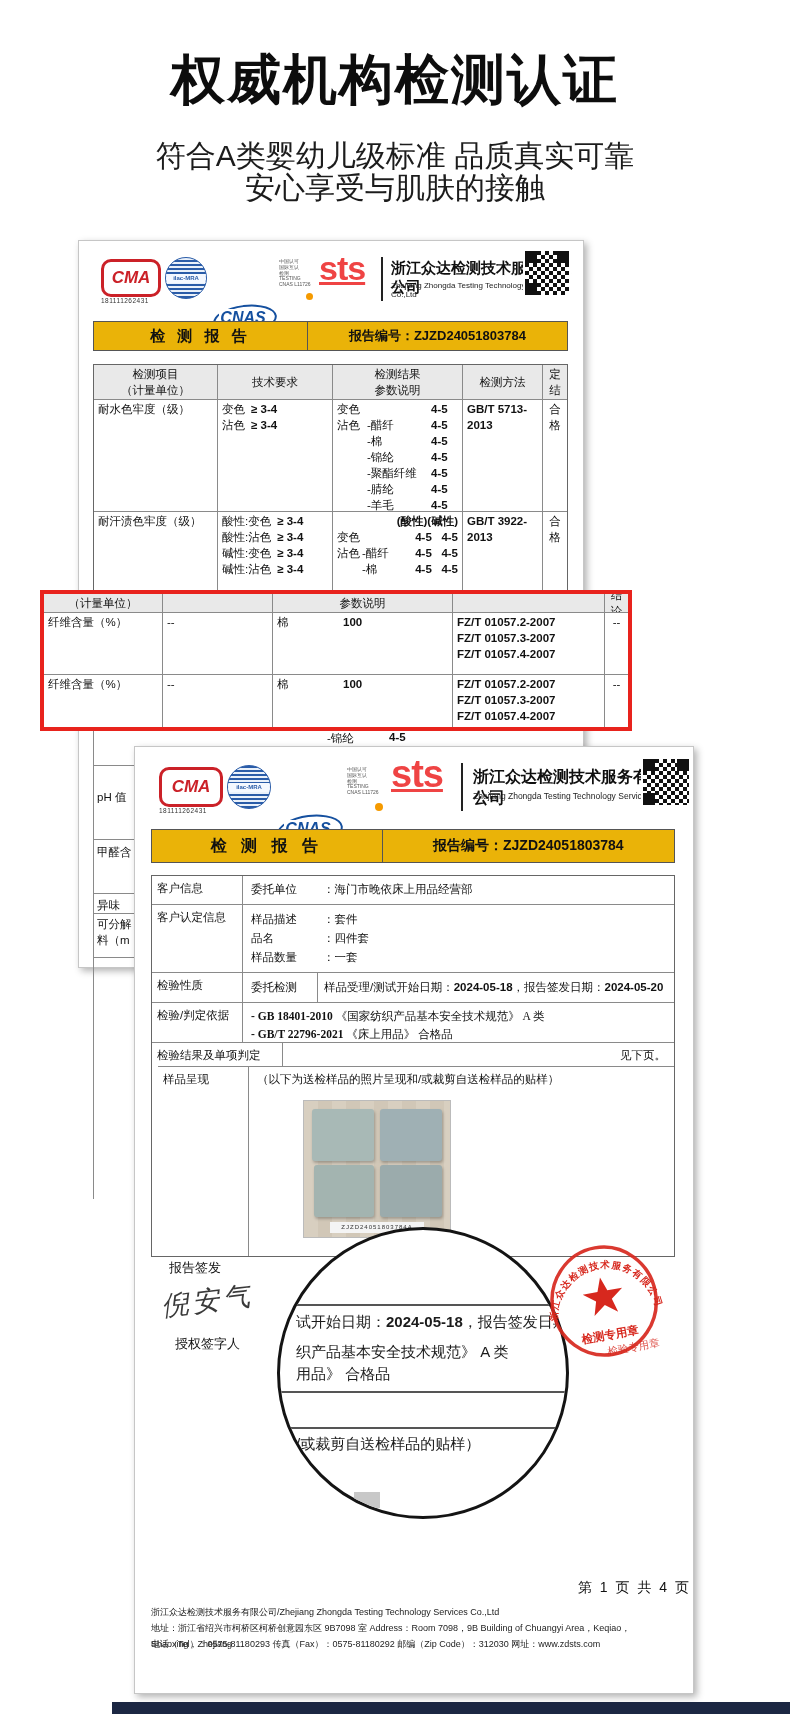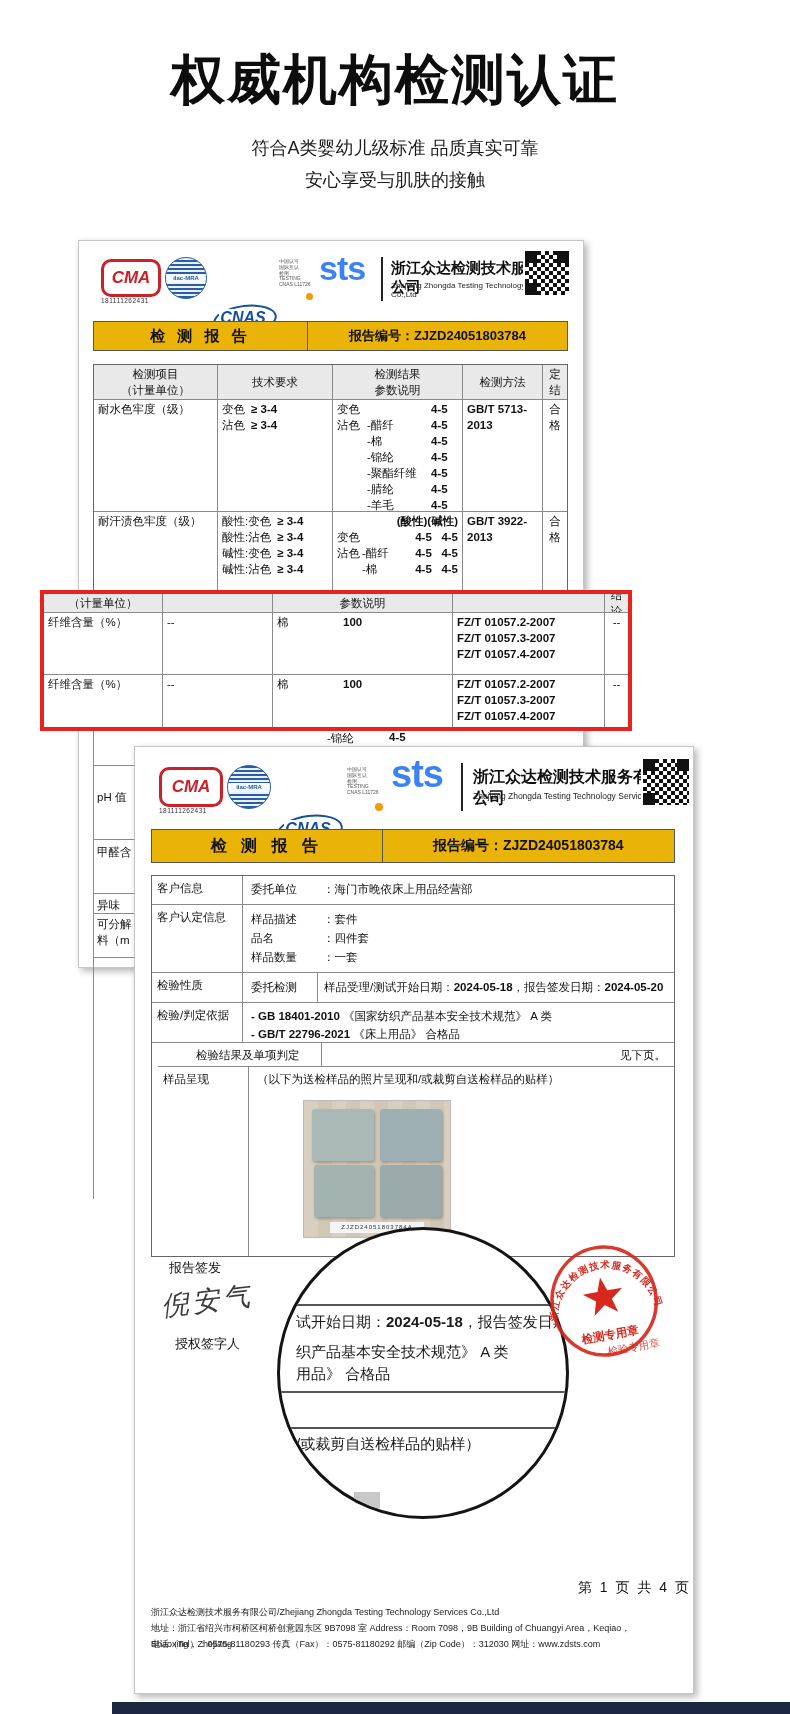--- a/index.html
+++ b/index.html
@@ -2,21 +2,21 @@
 <html><head>
 <meta charset="utf-8">
 <style>
   html,body{margin:0;padding:0;background:#fff;}
   #canvas{position:relative;width:790px;height:1714px;background:#fff;overflow:hidden;
           font-family:"Liberation Sans","DejaVu Sans",sans-serif;color:#111;}
   .abs{position:absolute;}
   
   .hero-title{left:0;right:0;top:44px;text-align:center;font-size:54px;font-weight:900;
               letter-spacing:2px;color:#0d0d0d;}
-  .hero-sub{left:0;right:0;text-align:center;font-size:18px;color:#1c1c1c;font-weight:500;}
+  .hero-sub{left:0;right:0;text-align:center;font-size:30px;color:#1c1c1c;font-weight:500;}
   
   .sheet{position:absolute;background:#fff;border:1px solid #c6c6c6;
          box-shadow:3px 3px 7px rgba(0,0,0,.30);}
   #sheet1{left:78px;top:240px;width:504px;height:726px;z-index:1;}
   #sheet2{left:134px;top:746px;width:558px;height:946px;z-index:2;}
   
   .cma{border:3px solid #cb2128;border-radius:10px;color:#cb2128;font-weight:bold;
        font-style:italic;display:flex;align-items:center;justify-content:center;
        font-size:17px;letter-spacing:0;}
   .cma-num{font-size:6.5px;color:#333;letter-spacing:.5px;}
@@ -25,21 +25,21 @@
   .ilac-band{position:absolute;left:0;right:0;top:40%;height:22%;background:#f4f8ff;
              display:flex;align-items:center;justify-content:center;
              font-size:6px;font-weight:bold;color:#2a5ca8;}
   .cnas{position:relative;display:flex;align-items:center;justify-content:center;}
   .cnas-ring{position:absolute;left:0;top:12%;width:100%;height:74%;border:2.5px solid #15509f;
              border-radius:50%;transform:rotate(-7deg);}
   .cnas-txt{position:relative;font-weight:800;font-style:italic;font-size:16px;color:#15509f;
             background:#fff;padding:0 1px;}
   .cnas-cap{font-size:5px;line-height:5.8px;color:#555;white-space:pre-line;}
   .dot{border-radius:50%;background:#f59a00;}
-  .sts{font-weight:bold;color:#3b82f6;letter-spacing:-1px;}
+  .sts{font-weight:bold;color:#ef4444;letter-spacing:-1px;text-decoration:underline;}
   .vbar{background:#222;width:2px;}
   .co-cn{font-weight:bold;color:#0f0f0f;}
   .co-en{color:#222;}
   .qr{background:
       linear-gradient(#111,#111) 0 0/12px 12px no-repeat,
       linear-gradient(#111,#111) 100% 0/12px 12px no-repeat,
       linear-gradient(#111,#111) 0 100%/12px 12px no-repeat,
       repeating-conic-gradient(#111 0 25%,#fff 0 50%);
       background-size:12px 12px,12px 12px,12px 12px,8px 8px;outline:2px solid #fff;}
   
@@ -375,27 +375,27 @@
       </div>
       <div class="trow" style="height:30px;">
         <div class="tc lbl" style="width:90px;">检验性质</div>
         <div class="tc" style="width:75px;padding:6px 8px;">委托检测</div>
         <div class="tc" style="flex:1;padding:6px 6px;white-space:nowrap;">
           <span>样品受理/测试开始日期：</span><b>2024-05-18</b><span>，报告签发日期：</span><b>2024-05-20</b>
         </div>
       </div>
       <div class="trow" style="height:40px;">
         <div class="tc lbl" style="width:90px;">检验/判定依据</div>
-        <div class="tc" style="flex:1;padding:4px 8px;line-height:18px;">
+        <div class="tc" style="flex:1;padding:4px 8px;line-height:18px;font-family:Liberation Serif, serif;">
           <div><b>- GB 18401-2010</b><span> 《国家纺织产品基本安全技术规范》 A 类</span></div>
           <div><b>- GB/T 22796-2021</b><span> 《床上用品》 合格品</span></div>
         </div>
       </div>
       <div class="trow" style="height:24px;">
-        <div class="tc lbl" style="width:130px;margin-left:39px;">检验结果及单项判定</div>
+        <div class="tc lbl" style="width:130px;">检验结果及单项判定</div>
         <div class="tc" style="flex:1;padding:4px 8px;text-align:right;">见下页。</div>
       </div>
       <div class="trow" style="height:190px;margin-left:6px;">
         <div class="tc lbl" style="width:90px;">样品呈现</div>
         <div class="tc" style="flex:1;padding:4px 8px;">（以下为送检样品的照片呈现和/或裁剪自送检样品的贴样）</div>
       </div>
     </div>
 
     <div class="photo" style="left:169px;top:354px;width:146px;height:136px;">
       <div class="fab" style="left:8px;top:8px;width:62px;height:52px;background:#a8b9b6;"></div>

